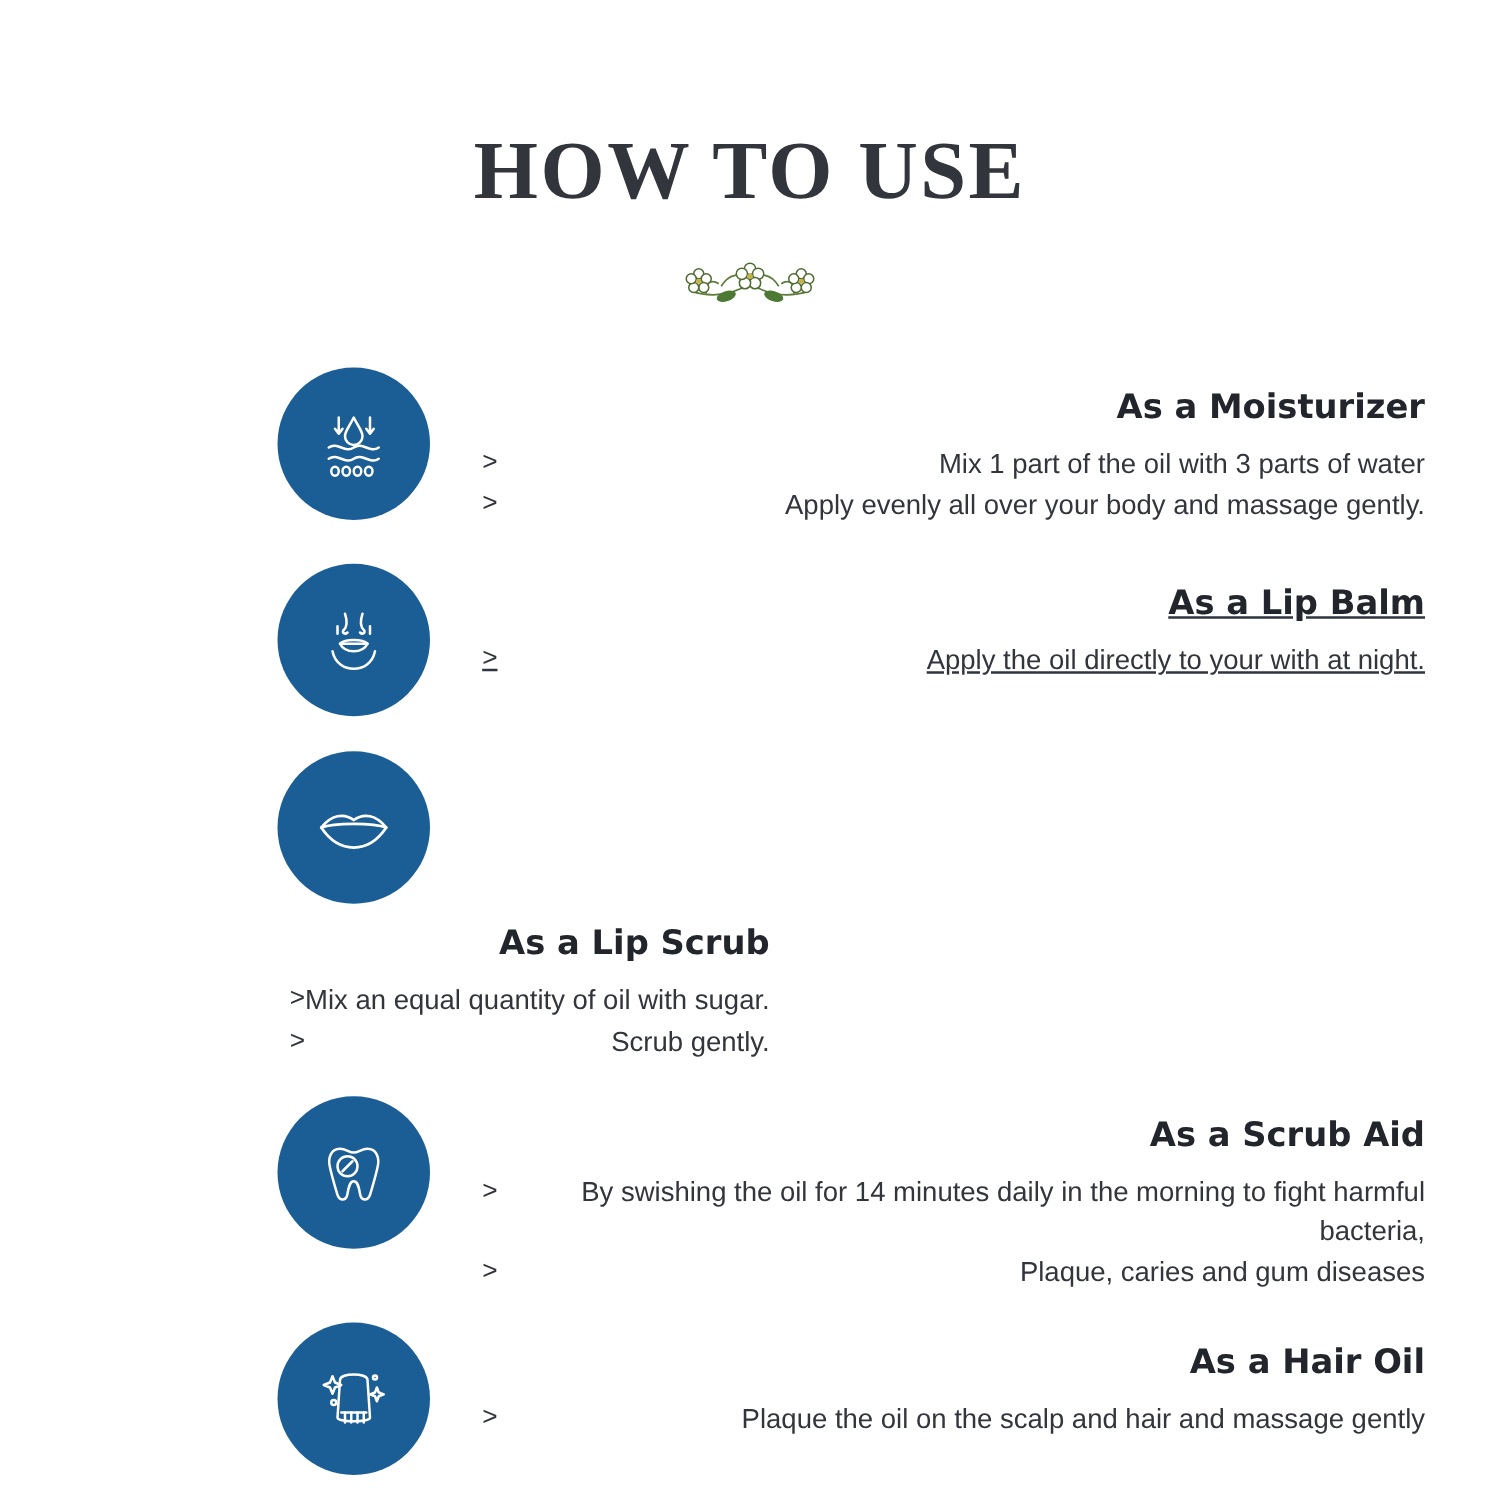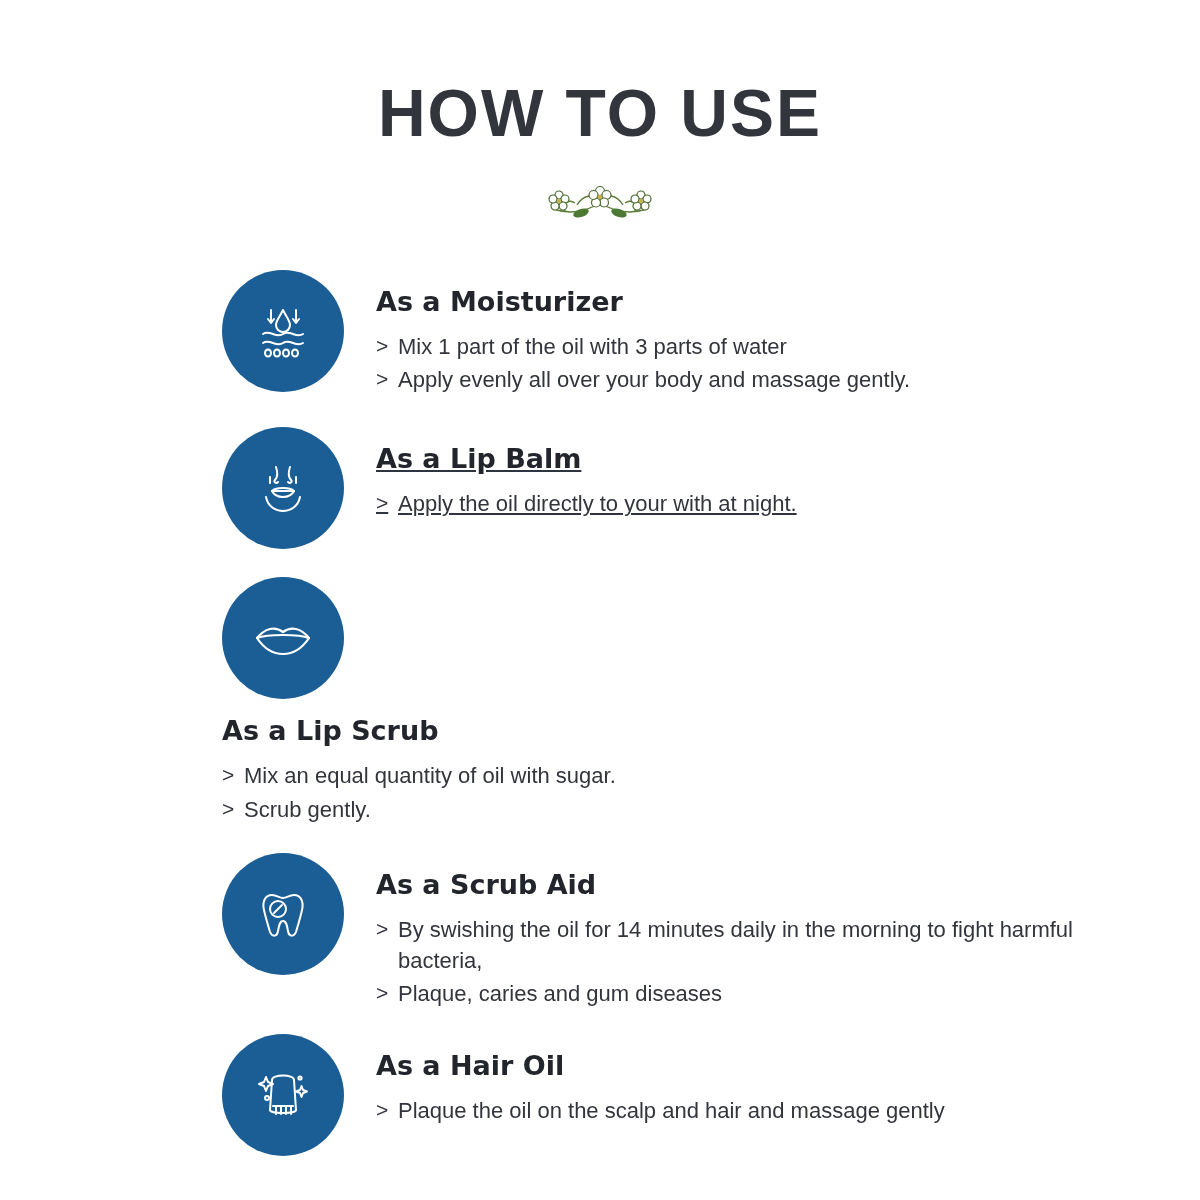--- a/index.html
+++ b/index.html
@@ -22,40 +22,41 @@
     padding: 0;
   }
   .title {
     text-align: center;
     font-size: 66px;
     line-height: 1;
     font-weight: bold;
     letter-spacing: 2px;
     color: #32353c;
     margin: 0;
-    padding-top: 80px;
-    font-family: Liberation Sans, sans-serif;
+    padding-top: 104px;
+    font-family: Liberation Serif, serif;
   }
   .divider {
     margin: 34px auto 0 auto;
     width: 140px;
     height: 46px;
     display: flex;
     align-items: center;
     justify-content: center;
   }
   .items {
     margin-top: 44px;
     padding-left: 222px;
     padding-right: 60px;
   }
   .item {
     display: flex;
     align-items: flex-start;
     margin-bottom: 28px;
+    text-align: right;
   }
   .icon-circle {
     flex: 0 0 auto;
     width: 122px;
     height: 122px;
     border-radius: 50%;
     background: #1b5e96;
     display: flex;
     align-items: center;
     justify-content: center;

